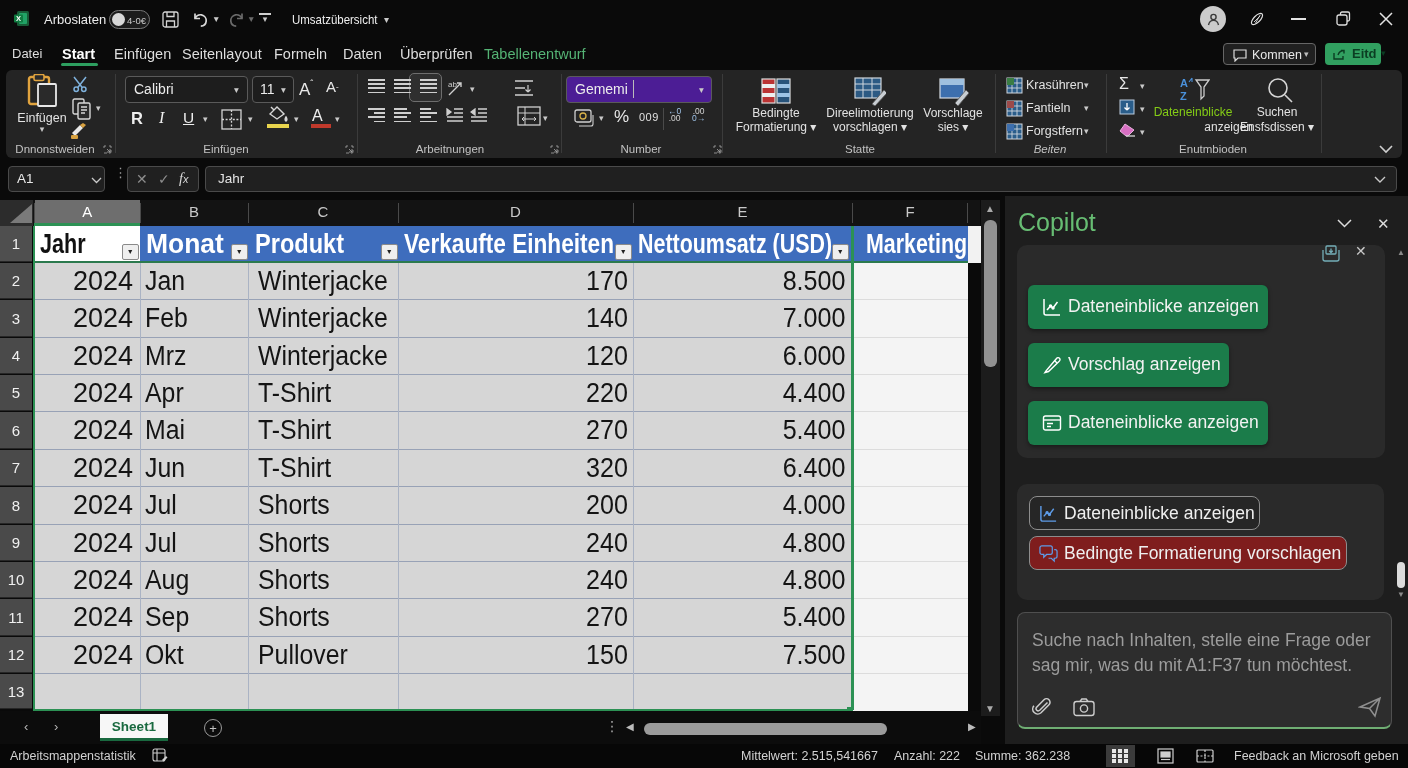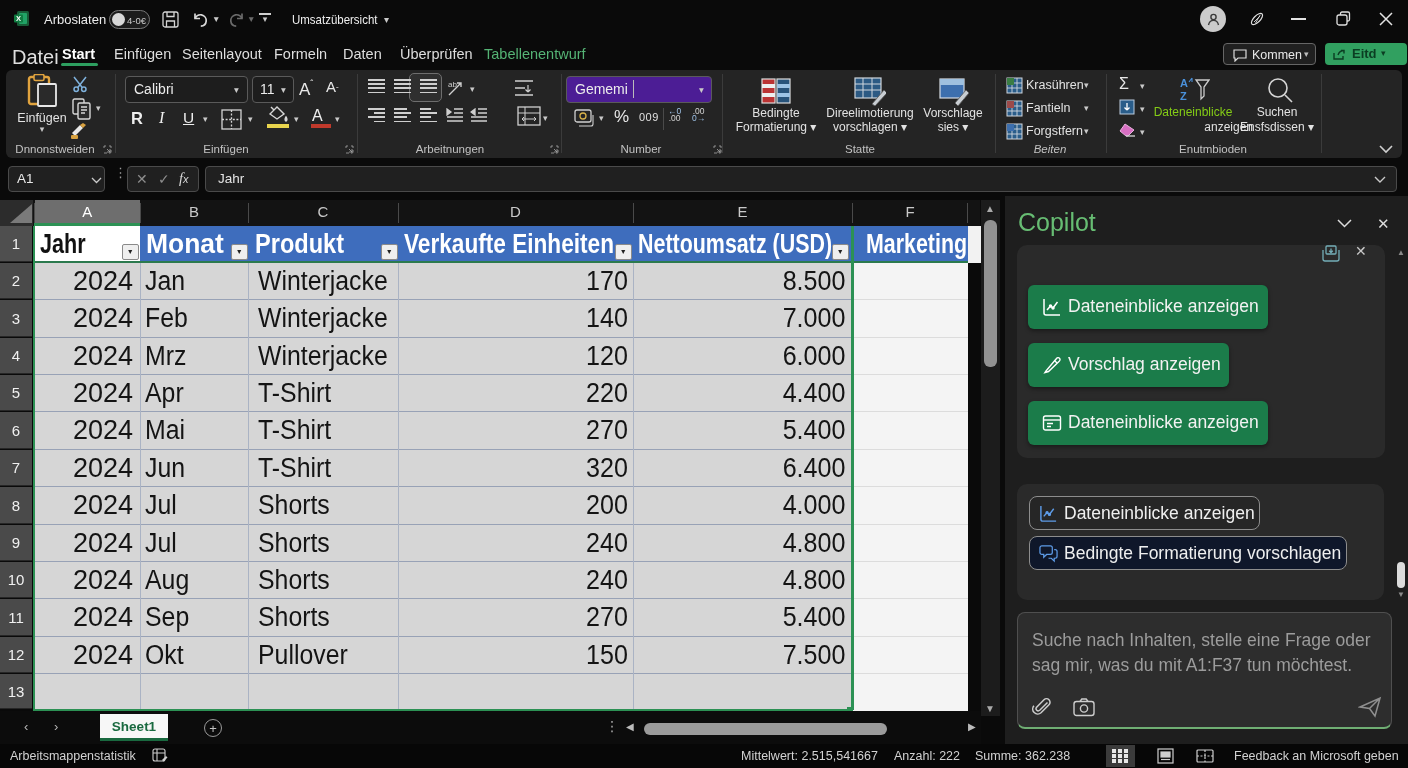--- a/index.html
+++ b/index.html
@@ -54,38 +54,38 @@
 </svg>
 <div class="abs" style="left:1291px;top:18px;width:15px;height:1.6px;background:#e3e3e3;"></div>
 <svg class="abs" style="left:1336px;top:11px" width="15" height="15" viewBox="0 0 15 15" fill="none" stroke="#e0e0e0" stroke-width="1.3">
  <rect x="1" y="4" width="10" height="10" rx="2"></rect>
       <path d="M4.5 4V2.5a1.5 1.5 0 0 1 1.5-1.5h6a1.5 1.5 0 0 1 1.5 1.5v6a1.5 1.5 0 0 1-1.5 1.5H11"></path>
 </svg>
 <svg class="abs" style="left:1379px;top:12px" width="14" height="14" viewBox="0 0 14 14" stroke="#e3e3e3" stroke-width="1.5">
  <path d="M1 1l12 12M13 1L1 13"></path>
 </svg>
 
-<div class="abs" style="left:12px;top:46px;font-size:20px;color:#dedede;font-weight:normal;">Datei</div>
+<div class="abs" style="left:12px;top:46px;font-size:13px;color:#dedede;font-weight:normal;">Datei</div>
 <div class="abs" style="left:62px;top:46px;font-size:14.5px;color:#ffffff;font-weight:bold;">Start</div>
 <div class="abs" style="left:114px;top:46px;font-size:14.5px;color:#dedede;font-weight:normal;">Einfügen</div>
 <div class="abs" style="left:182px;top:46px;font-size:14.5px;color:#dedede;font-weight:normal;">Seitenlayout</div>
 <div class="abs" style="left:274px;top:46px;font-size:14.5px;color:#dedede;font-weight:normal;">Formeln</div>
 <div class="abs" style="left:343px;top:46px;font-size:14.5px;color:#dedede;font-weight:normal;">Daten</div>
 <div class="abs" style="left:400px;top:46px;font-size:14.5px;color:#dedede;font-weight:normal;">Überprüfen</div>
 <div class="abs" style="left:484px;top:46px;font-size:14.5px;color:#55b475;font-weight:normal;">Tabellenentwurf</div>
 <div class="abs" style="left:61px;top:63px;width:37px;height:3px;background:#2d9e5f;border-radius:2px;"></div>
 
 <div class="abs" style="left:1223px;top:43px;width:93px;height:22px;border:1px solid #666;border-radius:4px;background:#202020;">
  <svg class="abs" style="left:9px;top:4px" width="14" height="14" viewBox="0 0 14 14" fill="none" stroke="#ddd" stroke-width="1.2">
   <path d="M1 2h12v8H5l-3 3v-3H1z"></path>
  </svg>
  <div class="abs" style="left:28px;top:3.5px;font-size:12.5px;color:#e8e8e8;">Kommen</div>
  <div class="abs" style="left:80px;top:5px;font-size:9px;color:#bbb;">▾</div>
 </div>
-<div class="abs" style="left:1325px;top:43px;width:82px;height:22px;border-radius:4px;background:#31a060;">
+<div class="abs" style="left:1325px;top:43px;width:56px;height:22px;border-radius:4px;background:#31a060;">
  <svg class="abs" style="left:8px;top:4px" width="14" height="14" viewBox="0 0 14 14" fill="none" stroke="#0b3d22" stroke-width="1.4">
   <path d="M1 6v6h9V9"></path>
         <path d="M5 8c1-3 3-4.5 6-4.5M8 3.5h3v3"></path>
  </svg>
  <div class="abs" style="left:27px;top:3px;font-size:13px;font-weight:bold;color:#0b3d22;">Eitd</div>
  <div class="abs" style="left:56px;top:5px;font-size:9px;color:#0b3d22;">▾</div>
 </div>
 
 <div class="abs" style="left:6px;top:70px;width:1396px;height:88px;background:#242424;border-radius:6px;"></div>
 <div class="abs" style="left:115px;top:74px;width:1px;height:79px;background:#3b3b3b;"></div>
@@ -626,21 +626,21 @@
  <div class="abs" style="left:9px;top:7px;">
         <svg width="19" height="19" viewBox="0 0 20 20" fill="none" stroke="#5e9ce8" stroke-width="1.5">
           <path d="M2 2v14a2 2 0 0 0 2 2h14"></path>
           <path d="M5 13l3.5-4 2.5 2 4.5-6"></path>
           <circle cx="8.5" cy="9" r="1" fill="#5e9ce8"></circle>
           <circle cx="11" cy="11" r="1" fill="#5e9ce8"></circle>
         </svg>
       </div>
  <div class="abs" style="left:34px;top:6px;font-size:17.5px;color:#efefef;white-space:nowrap;">Dateneinblicke anzeigen</div>
 </div>
-<div class="abs" style="left:1029px;top:536px;width:318px;height:34px;background:#0f172a;border:1px solid #8d8d8d;border-radius:8px;">
+<div class="abs" style="left:1029px;top:536px;width:318px;height:34px;background:#7f1d1d;border:1px solid #8d8d8d;border-radius:8px;">
  <div class="abs" style="left:9px;top:7px;">
         <svg width="19" height="19" viewBox="0 0 20 20" fill="none" stroke="#5e9ce8" stroke-width="1.3">
           <path d="M3 2h9a2 2 0 0 1 2 2v5a2 2 0 0 1-2 2H8l-3 3v-3H3a2 2 0 0 1-2-2V4a2 2 0 0 1 2-2z"></path>
           <path d="M16 6h1a2 2 0 0 1 2 2v5a2 2 0 0 1-2 2h-1v3l-3-3h-3"></path>
         </svg>
       </div>
  <div class="abs" style="left:34px;top:6px;font-size:17.5px;color:#efefef;white-space:nowrap;">Bedingte Formatierung vorschlagen</div>
 </div>
 <div class="abs" style="left:1017px;top:612px;width:375px;height:117px;background:#2d2d2d;border:1px solid #4f4f4f;border-bottom:2.5px solid #6fae73;border-radius:8px;">
  <div class="abs" style="left:14px;top:15px;font-size:17.5px;color:#9c9c9c;line-height:25px;">Suche nach Inhalten, stelle eine Frage oder<br>sag mir, was du mit A1:F37 tun möchtest.</div>

